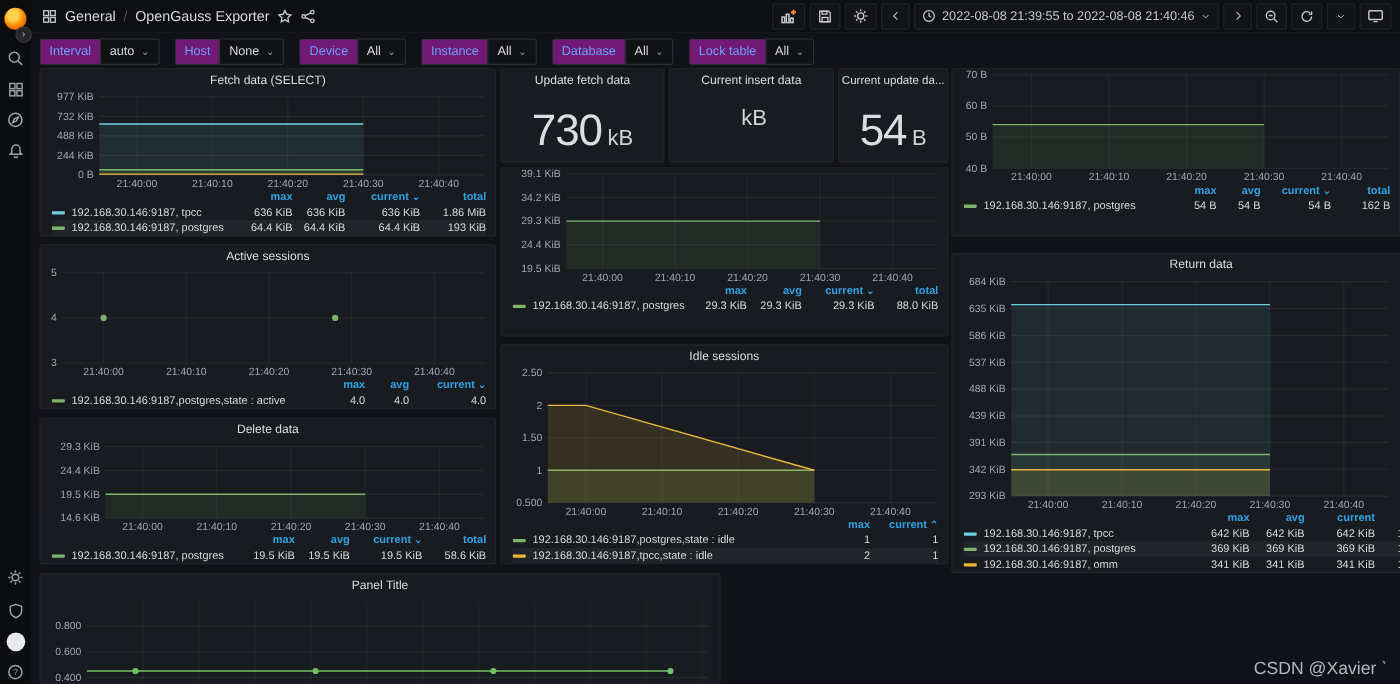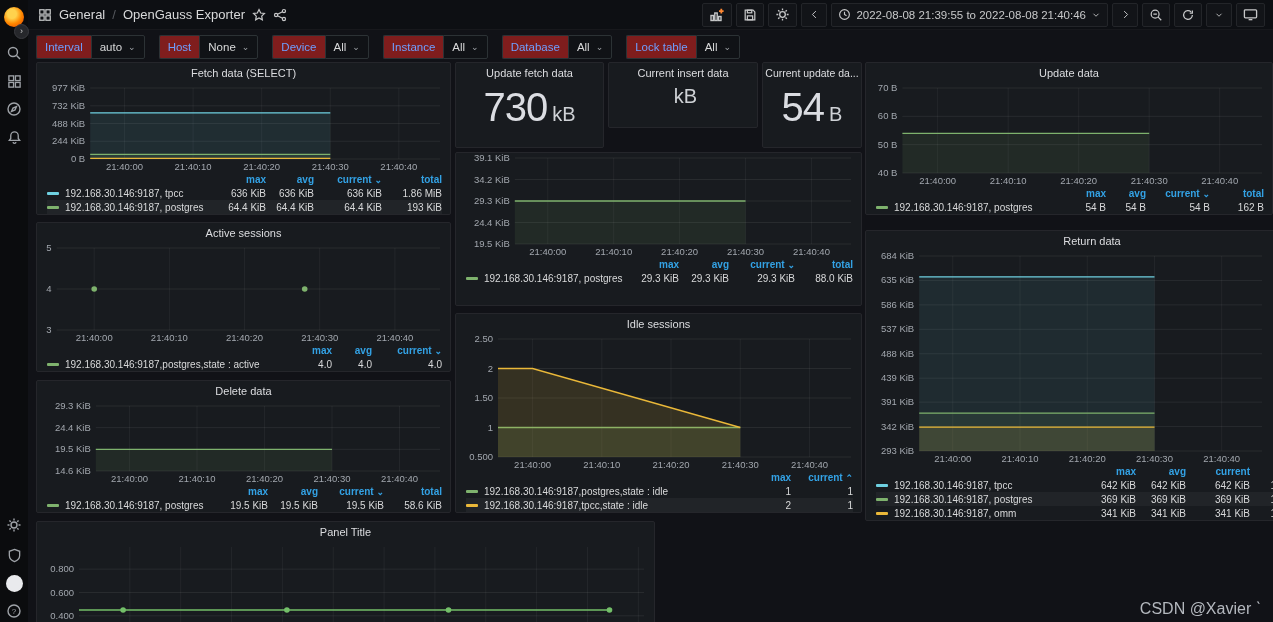--- a/index.html
+++ b/index.html
@@ -27,35 +27,35 @@
   .nav-right { margin-left:auto; display:flex; align-items:center; gap:4px; }
   .nav-btn { height:24px; min-width:26px; display:flex; align-items:center; justify-content:center;
     gap:5px; padding:0 6px; background:#121418; border:1px solid #232529; border-radius:2px;
     color:#c7c8c9; font-size:11.5px; cursor:pointer; }
   .nav-btn svg { stroke:#c7c8c9; fill:none; stroke-width:1.4; }
   .nav-btn .plus { stroke:#ff8833; stroke-width:1.8; }
 
   
   .filters { position:absolute; left:36px; top:35px; display:flex; gap:14px; z-index:3; }
   .filter { display:flex; height:24px; font-size:11.5px; }
-  .f-label { display:flex; align-items:center; padding:0 8px; background:#7f1d1d; border:1px solid #2c3235;
+  .f-label { display:flex; align-items:center; padding:0 8px; background:#701a75; border:1px solid #2c3235;
     border-right:none; color:#6e9fff; font-weight:500; border-radius:2px 0 0 2px; }
   .f-value { display:flex; align-items:center; gap:6px; padding:0 8px; background:#101216;
     border:1px solid #2c3235; color:#d8d9da; border-radius:0 2px 2px 0; cursor:pointer; }
   .f-caret { color:#9fa3a8; font-size:9px; }
 
   
   .panel { position:absolute; background:#181b1f; border:1px solid #25262b; border-radius:2px; }
   .p-title { height:20px; display:flex; align-items:center; justify-content:center;
     font-size:11px; font-weight:500; color:#dcdde0; cursor:pointer; white-space:nowrap; overflow:hidden; }
   .chart { position:relative; margin:0 4px; }
   .tick { fill:#a2a7ae; font-size:9.5px; font-family:"Liberation Sans", sans-serif; }
 
   
-  .stat-val { height:58px; display:flex; align-items:baseline; justify-content:center; margin-top:2px; }
+  .stat-val { height:58px; display:flex; align-items:baseline; justify-content:center; margin-top:14px; }
   .stat-num { font-size:40px; font-weight:500; color:#dbdde2; letter-spacing:-1px; }
   .stat-unit { font-size:20px; font-weight:500; color:#cfd2d6; margin-left:5px; }
 
   
   .legend { padding:0 8px 0 10px; font-size:10px; }
   .lg-row { display:flex; align-items:center; height:14px; }
   .lg-alt { background:rgba(255,255,255,0.045); }
   .lg-head { color:#33a2e5; font-weight:700; height:13px; }
   .lg-label { flex:1; display:flex; align-items:center; gap:6px; white-space:nowrap; overflow:hidden; color:#d8d9da; }
   .sw { display:inline-block; width:12px; height:3px; border-radius:1px; flex:none; }
@@ -311,36 +311,35 @@
     </div>
 </div>
 
 <div class="panel" style="left:455px;top:62px;width:149px;height:86px">
   <div class="p-title">Update fetch data</div>
   <div class="stat-val">
     <span class="stat-num">730</span>
     <span class="stat-unit">kB</span>
     </div>
 </div>
-<div class="panel" style="left:608px;top:62px;width:150px;height:66px">
+<div class="panel" style="left:608px;top:62px;width:150px;height:86px">
   <div class="p-title">Current insert data</div>
   <div class="stat-val">
     <span class="stat-unit">kB</span>
     </div>
 </div>
 <div class="panel" style="left:762px;top:62px;width:100px;height:86px">
   <div class="p-title" style="font-size:10.5px">Current update da...</div>
   <div class="stat-val">
     <span class="stat-num">54</span>
     <span class="stat-unit">B</span>
     </div>
 </div>
 
 <div class="panel" style="left:865px;top:62px;width:408px;height:153px">
-  <div class="p-title">Update data</div>
   <div class="chart" style="height:104px">
       <svg width="398" height="104" style="position:absolute;inset:0">
         <line x1="32.4" y1="90" x2="392" y2="90" stroke="rgba(255,255,255,.07)"></line>
         <text class="tick" x="27.4" y="93" text-anchor="end">40 B</text>
         <line x1="32.4" y1="61.66666666666667" x2="392" y2="61.66666666666667" stroke="rgba(255,255,255,.07)"></line>
         <text class="tick" x="27.4" y="64.66666666666667" text-anchor="end">50 B</text>
         <line x1="32.4" y1="33.333333333333336" x2="392" y2="33.333333333333336" stroke="rgba(255,255,255,.07)"></line>
         <text class="tick" x="27.4" y="36.333333333333336" text-anchor="end">60 B</text>
         <line x1="32.4" y1="5" x2="392" y2="5" stroke="rgba(255,255,255,.07)"></line>
         <text class="tick" x="27.4" y="8" text-anchor="end">70 B</text>

